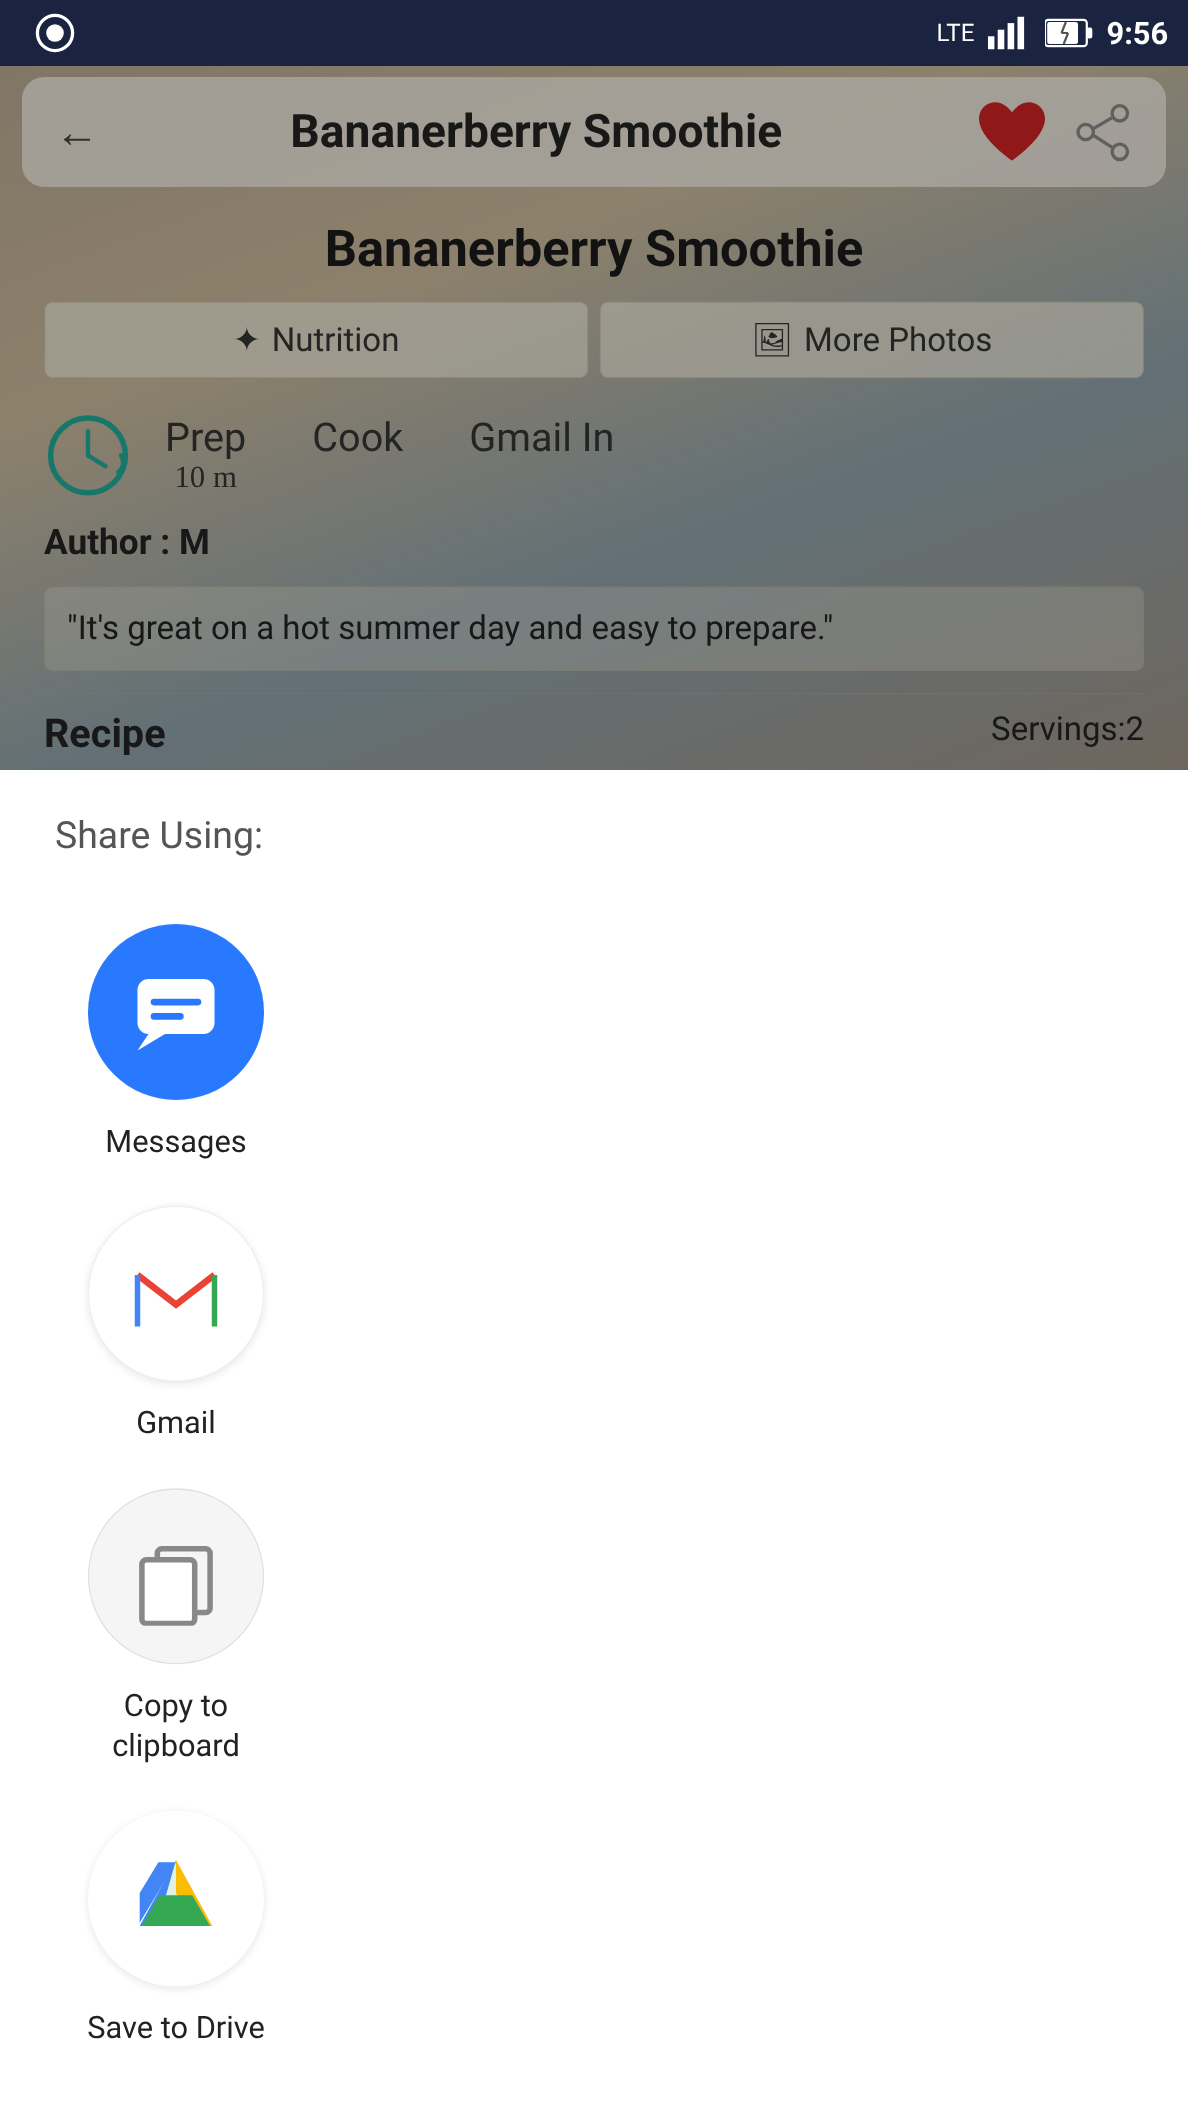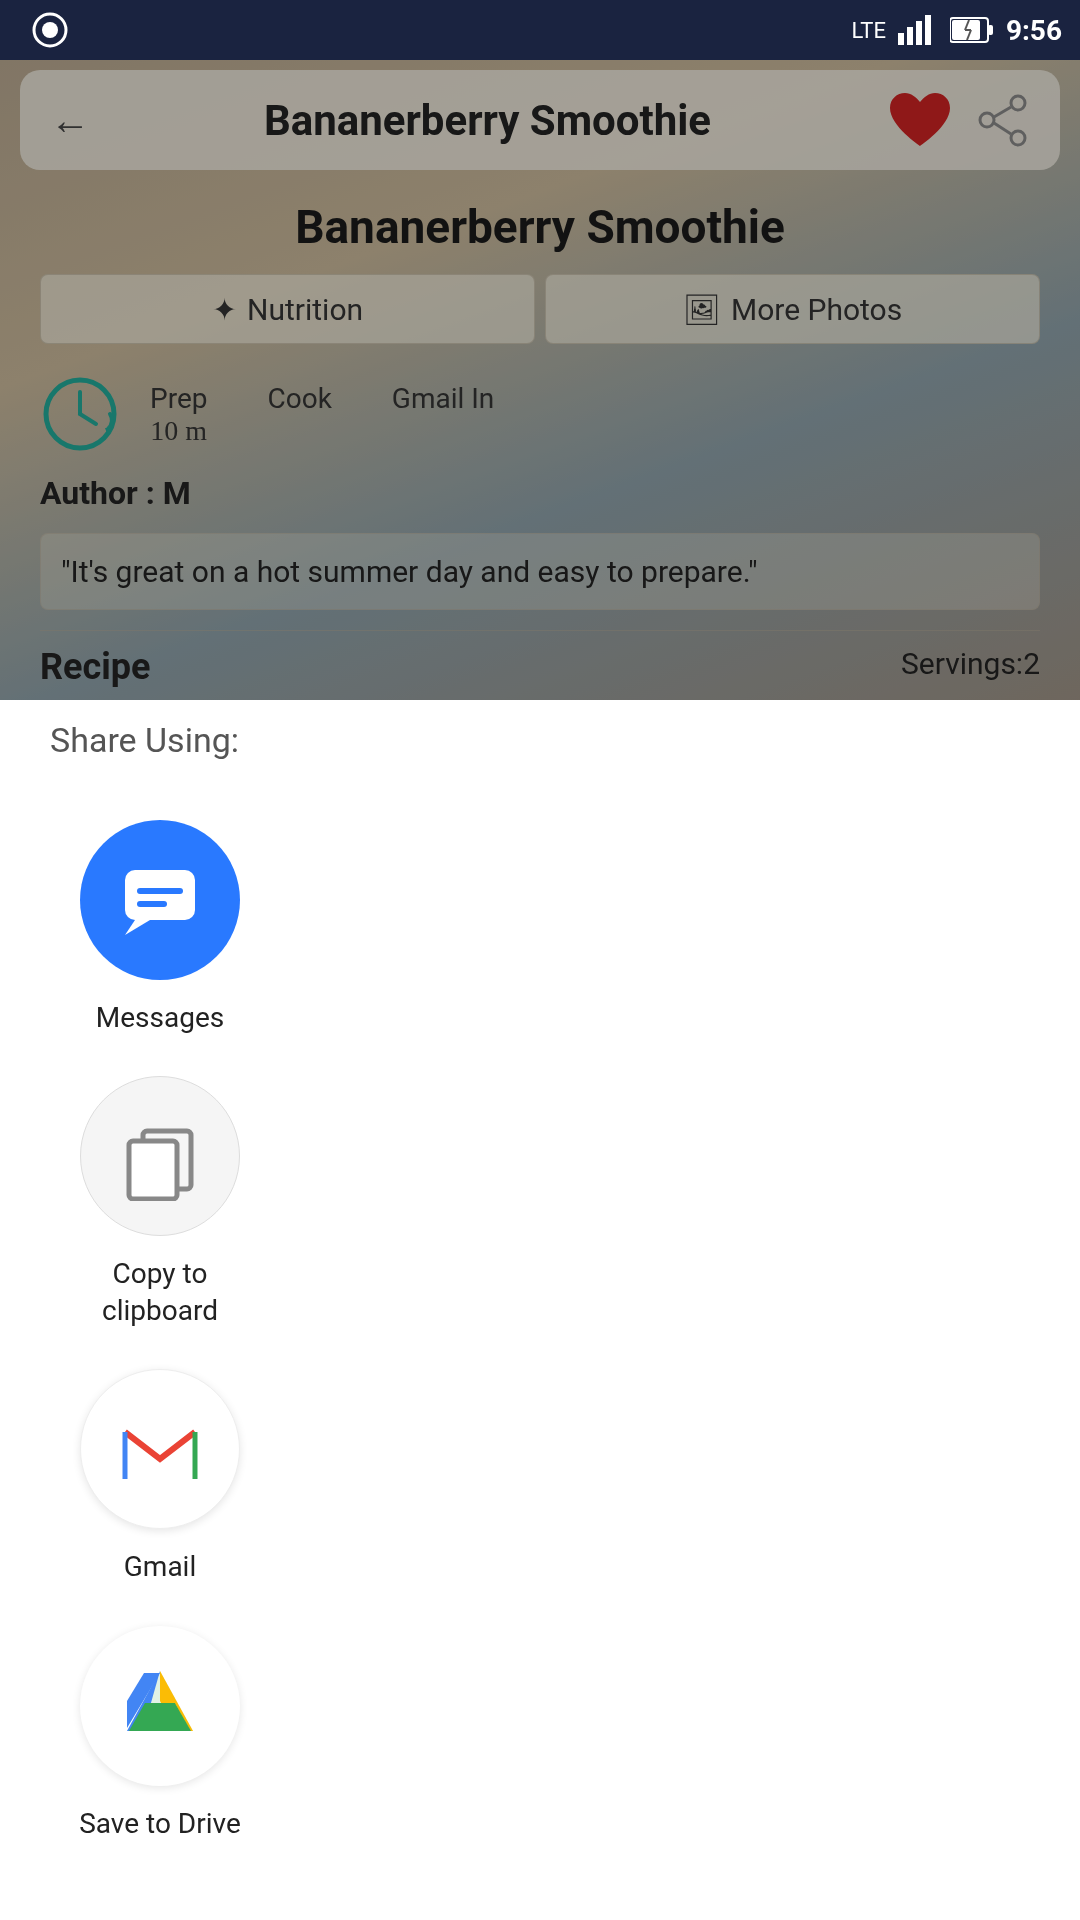--- a/index.html
+++ b/index.html
@@ -131,21 +131,21 @@
       height: 80px;
     }
     .time-info {
       display: flex;
       gap: 60px;
     }
     .time-item {
       text-align: center;
     }
     .time-label {
-      font-size: 28px;
+      font-size: 36px;
       color: #333;
     }
     .time-value {
       font-size: 28px;
       color: #333;
       font-family: Liberation Serif, serif;
     }
     .author-text {
       font-size: 32px;
       font-weight: bold;
@@ -206,21 +206,21 @@
     .share-sheet {
       position: absolute;
       top: 700px;
       left: 0;
       right: 0;
       bottom: 0;
       background: #ffffff;
       z-index: 20;
     }
     .share-header {
-      padding: 20px 50px 20px;
+      padding: 40px 50px 20px;
       font-size: 34px;
       color: #555;
     }
     .share-apps {
       display: flex;
       flex-direction: column;
       padding: 40px 60px;
       gap: 40px;
     }
     .share-app {
@@ -404,42 +404,42 @@
           <rect x="10" y="15" width="70" height="50" rx="10" fill="white"></rect>
           <polygon points="20,65 10,80 35,65" fill="white"></polygon>
           <rect x="22" y="33" width="46" height="6" rx="3" fill="#2979ff"></rect>
           <rect x="22" y="46" width="30" height="6" rx="3" fill="#2979ff"></rect>
         </svg>
       </div>
       <span class="app-label">Messages</span>
     </div>
 
     <div class="share-app">
-      <div class="app-icon clipboard-icon-bg">
-        <svg width="90" height="90" viewBox="0 0 90 90">
-
-          <rect x="28" y="20" width="48" height="58" rx="4" fill="none" stroke="#888" stroke-width="5"></rect>
-
-          <rect x="14" y="30" width="48" height="58" rx="4" fill="white" stroke="#888" stroke-width="5"></rect>
-        </svg>
-      </div>
-      <span class="app-label">Copy to clipboard</span>
-    </div>
-
-    <div class="share-app">
       <div class="app-icon gmail-icon-bg">
         <svg width="90" height="90" viewBox="0 0 90 90">
           <rect x="10" y="25" width="70" height="50" rx="4" fill="white"></rect>
 
           <path d="M10 28 L45 55 L80 28" fill="none" stroke="#EA4335" stroke-width="6"></path>
           <line x1="10" y1="28" x2="10" y2="75" stroke="#4285F4" stroke-width="5"></line>
           <line x1="80" y1="28" x2="80" y2="75" stroke="#34A853" stroke-width="5"></line>
         </svg>
       </div>
       <span class="app-label">Gmail</span>
+    </div>
+
+    <div class="share-app">
+      <div class="app-icon clipboard-icon-bg">
+        <svg width="90" height="90" viewBox="0 0 90 90">
+
+          <rect x="28" y="20" width="48" height="58" rx="4" fill="none" stroke="#888" stroke-width="5"></rect>
+
+          <rect x="14" y="30" width="48" height="58" rx="4" fill="white" stroke="#888" stroke-width="5"></rect>
+        </svg>
+      </div>
+      <span class="app-label">Copy to clipboard</span>
     </div>
 
     <div class="share-app">
       <div class="app-icon drive-icon-bg">
         <svg width="90" height="90" viewBox="0 0 90 90">
 
           <polygon points="45,10 78,70 12,70" fill="none" stroke="none"></polygon>
 
           <polygon points="45,10 78,70 12,70" fill="#34A853" opacity="0.15"></polygon>
 

